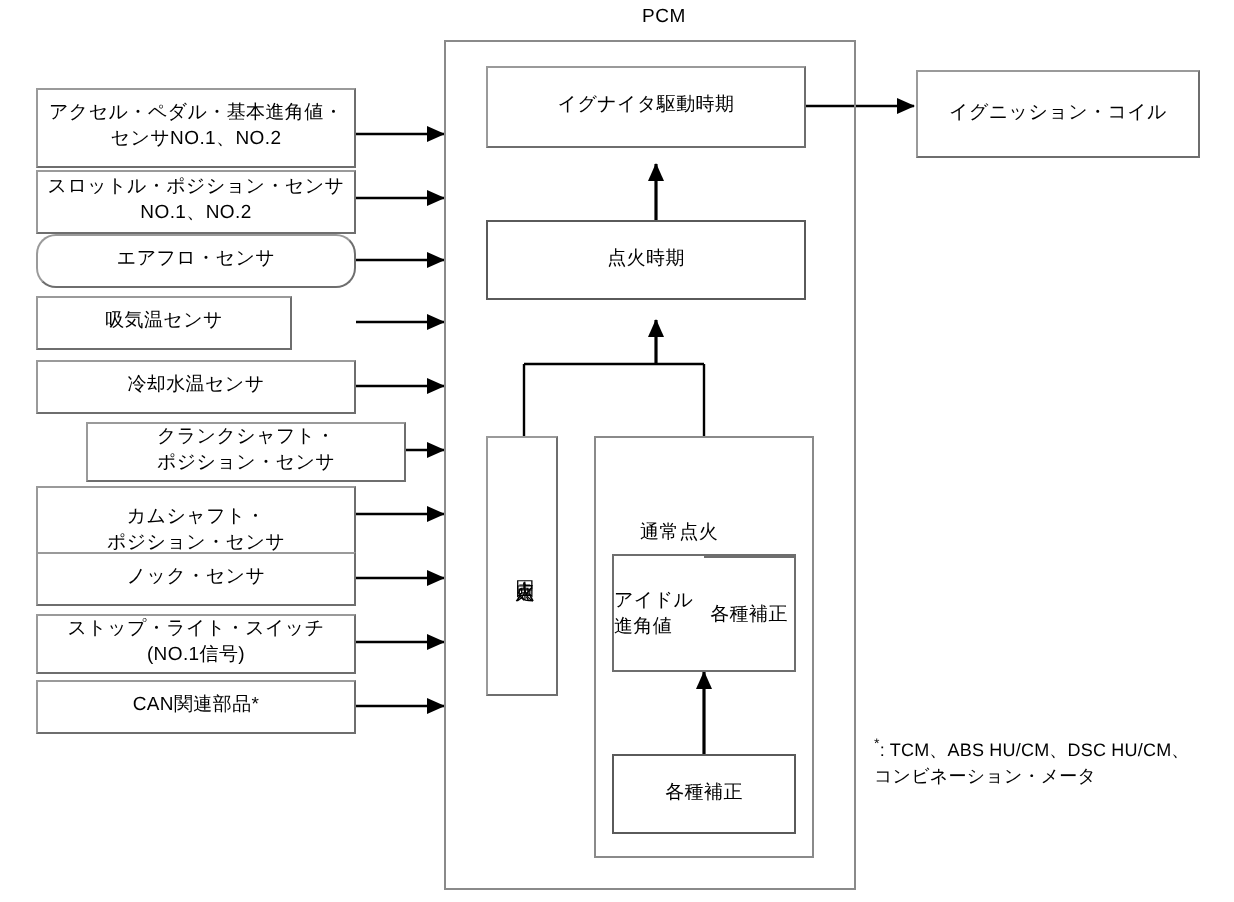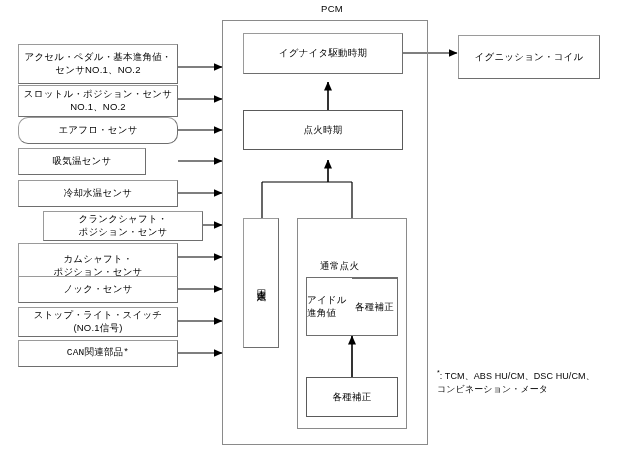--- a/index.html
+++ b/index.html
@@ -165,21 +165,21 @@
 ポジション・センサ</div>
 
   <div class="box" style="left:18px; top:243px; width:160px; height:46px;">カムシャフト・
 ポジション・センサ</div>
 
   <div class="box" style="left:18px; top:276px; width:160px; height:27px;">ノック・センサ</div>
 
   <div class="box" style="left:18px; top:307px; width:160px; height:30px;">ストップ・ライト・スイッチ
 (NO.1信号)</div>
 
-  <div class="box" style="left:18px; top:340px; width:160px; height:27px;font-family:Liberation Mono, monospace;">CAN関連部品*</div>
+  <div class="box" style="left:18px; top:340px; width:160px; height:27px;">CAN関連部品*</div>
 
   <div class="box" style="left:243px; top:33px; width:160px; height:41px;">イグナイタ駆動時期</div>
 
   <div class="box plain" style="left:243px; top:110px; width:160px; height:40px;">点火時期</div>
 
   <div class="vertical-box" style="left:243px; top:218px; width:36px; height:130px;">
     <span class="vertical-text">固定点火</span>
   </div>
 
   <div class="container-box" style="left:297px; top:218px; width:110px; height:211px;"></div>

